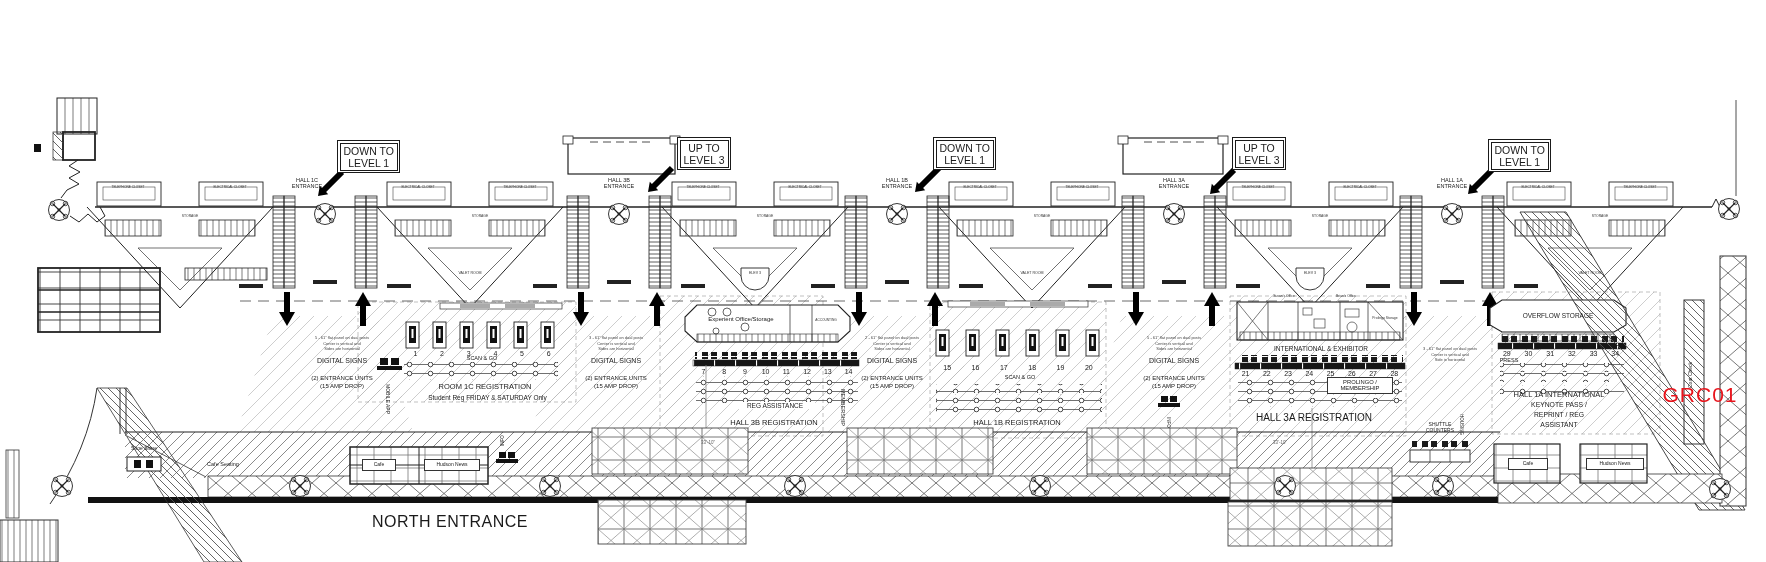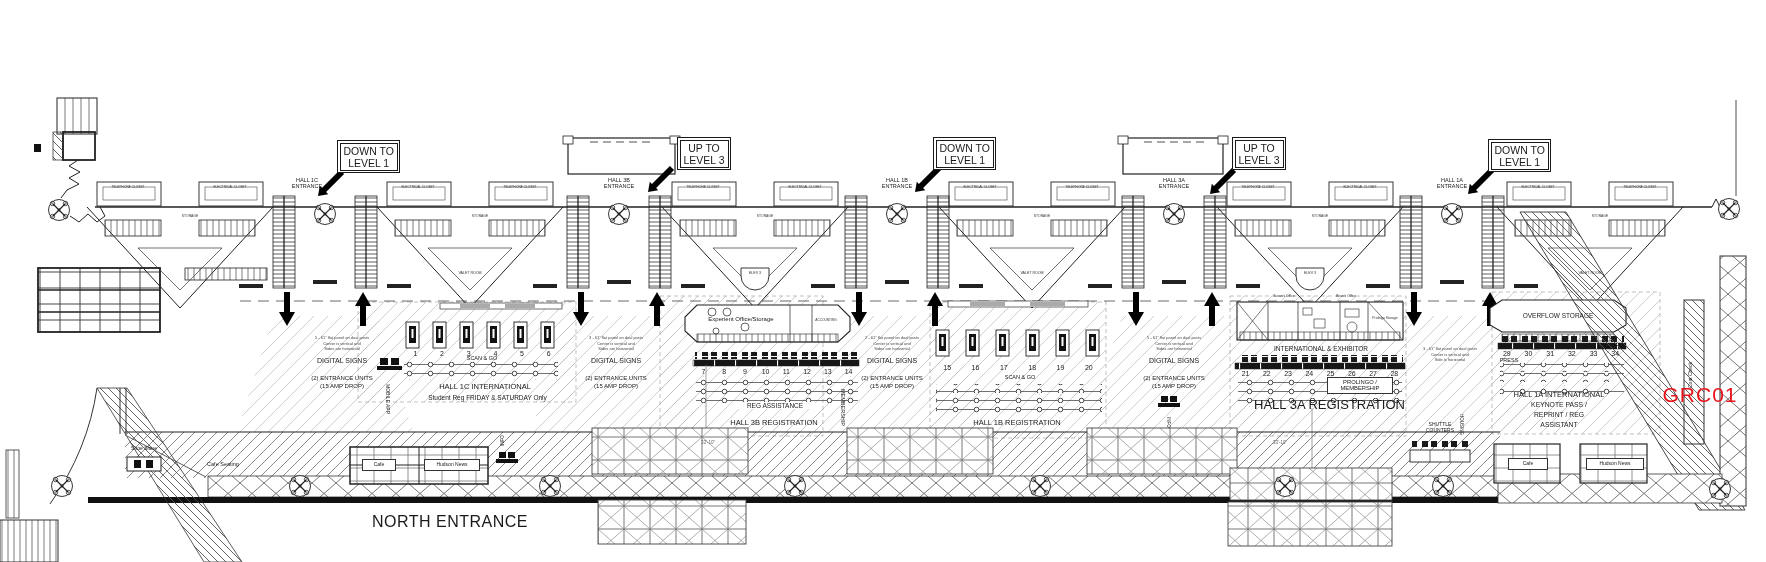--- a/index.html
+++ b/index.html
@@ -446,21 +446,21 @@
 
 <div class="numrow" style="left:402px;top:350px;width:160px;">
   <span>1</span>
       <span>2</span>
       <span>3</span>
   <span>4</span>
       <span>5</span>
       <span>6</span>
     </div>
 <div class="lbl" style="left:456px;top:355px;width:52px;font-size:5.5px;">SCAN &amp; GO</div>
-<div class="lbl" style="left:415px;top:383px;width:140px;font-size:7.5px;">HALL 1C INTERNATIONAL</div>
+<div class="lbl" style="left:415px;top:383px;width:140px;font-size:7.5px;">ROOM 1C REGISTRATION</div>
 <div class="lbl" style="left:400px;top:394px;width:175px;font-size:6.5px;">Student Reg FRIDAY &amp; SATURDAY Only</div>
 <div class="lbl vert" style="left:384px;top:374px;height:50px;font-size:5px;">MOBILE APP</div>
 
 <div class="lbl" style="left:698px;top:316px;width:86px;font-size:6px;">Experient Office/Storage</div>
 <div class="lbl tiny" style="left:810px;top:319px;width:32px;font-size:3.2px;">ACCOUNTING</div>
 <div class="numrow" style="left:693px;top:368px;width:166px;">
   <span>7</span>
       <span>8</span>
       <span>9</span>
   <span>10</span>
@@ -495,21 +495,21 @@
       <span>22</span>
       <span>23</span>
   <span>24</span>
       <span>25</span>
       <span>26</span>
   <span>27</span>
       <span>28</span>
     </div>
 <div class="lbl" style="left:1327px;top:377px;width:64px;font-size:5.8px;border:0.9px solid #333;background:#fff;padding:1px 0;">
   <span>PROLINGO /</span><br><span>MEMBERSHIP</span></div>
-<div class="lbl" style="left:1254px;top:398px;width:120px;font-size:13px;">HALL 3A REGISTRATION</div>
+<div class="lbl" style="left:1254px;top:412px;width:120px;font-size:10px;">HALL 3A REGISTRATION</div>
 <div class="lbl" style="left:1258px;top:441px;width:44px;font-size:4.5px;color:#666;">33'-10"</div>
 
 <div class="lbl" style="left:1508px;top:312px;width:100px;font-size:6.5px;">OVERFLOW STORAGE</div>
 <div class="numrow" style="left:1496px;top:350px;width:130px;">
   <span>29</span>
       <span>30</span>
       <span>31</span>
   <span>32</span>
       <span>33</span>
       <span>34</span>

